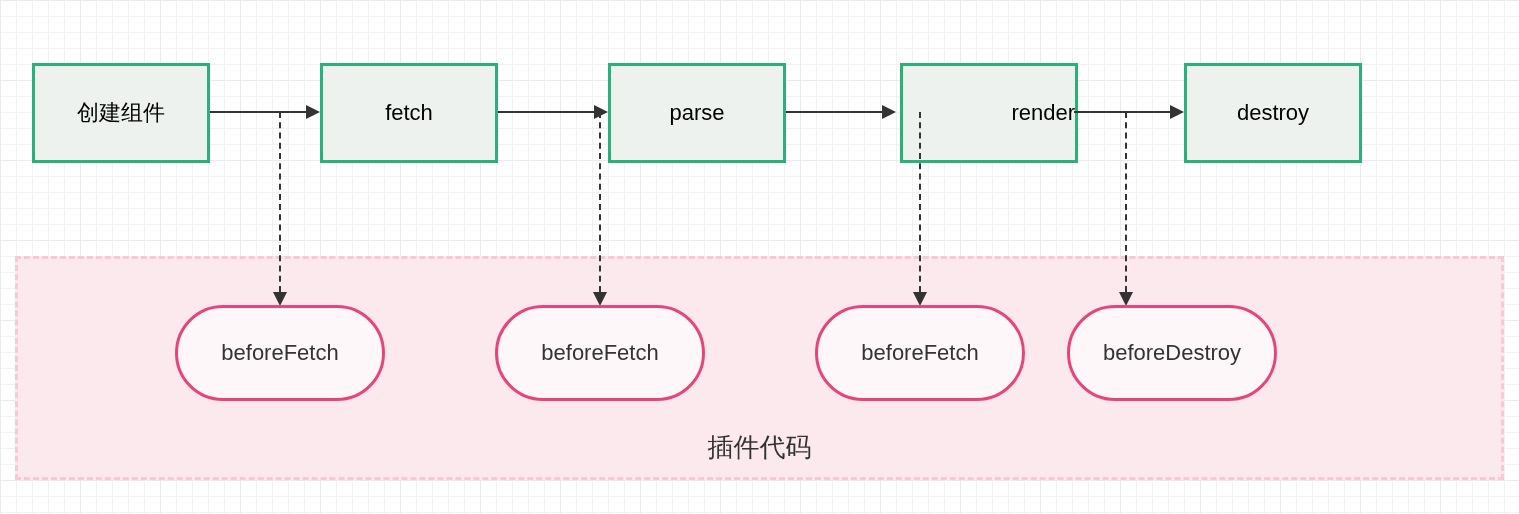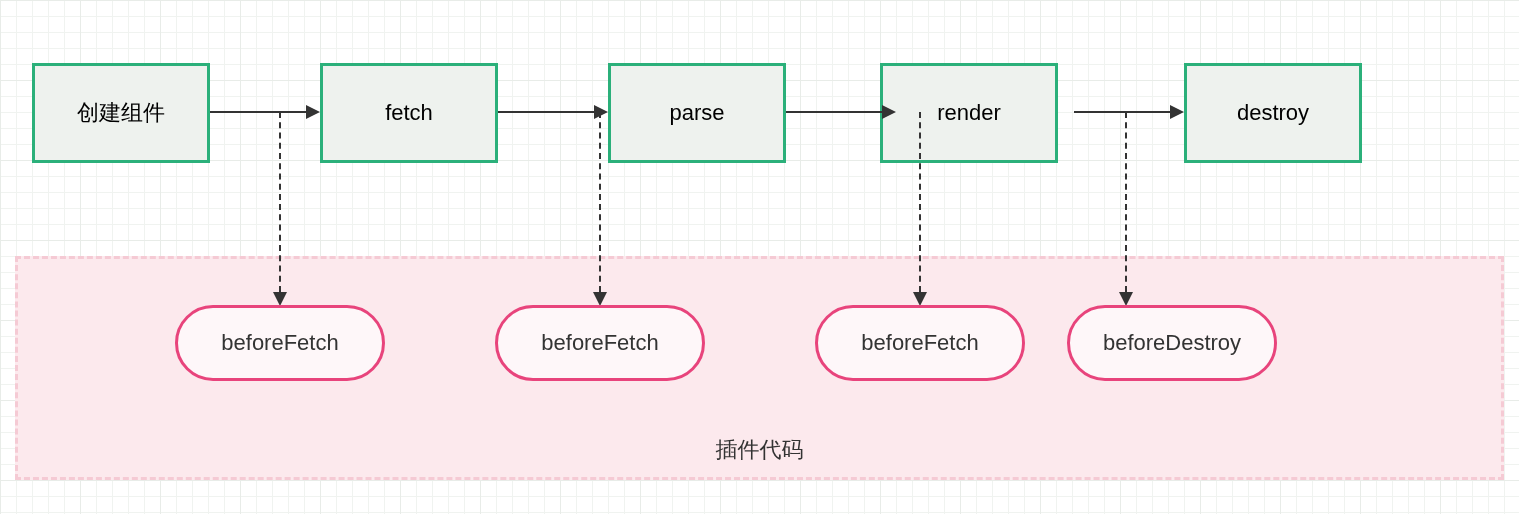--- a/index.html
+++ b/index.html
@@ -36,27 +36,27 @@
     width: 1489px;
     height: 224px;
     background: #fce9ed;
     border: 3px dashed #f5cad4;
   }
   .plugin-label {
     position: absolute;
     left: 50%;
     transform: translateX(-50%);
     bottom: 12px;
-    font-size: 22px;
+    font-size: 26px;
     color: #333;
   }
   .hook-box {
     position: absolute;
     width: 210px;
-    height: 76px;
+    height: 96px;
     background: #fef7f9;
     border: 3px solid #e8447c;
     border-radius: 48px;
     display: flex;
     align-items: center;
     justify-content: center;
     font-size: 22px;
     color: #333;
   }
   .arrow-line-h {
@@ -93,21 +93,21 @@
 
 <div class="lifecycle-box" style="left:32px; top:63px;">
   <span>创建组件</span>
 </div>
 <div class="lifecycle-box" style="left:320px; top:63px;">
   <span>fetch</span>
 </div>
 <div class="lifecycle-box" style="left:608px; top:63px;">
   <span>parse</span>
 </div>
-<div class="lifecycle-box" style="left:880px; top:63px;">
+<div class="lifecycle-box" style="left:900px; top:63px;justify-content:flex-end;">
   <span>render</span>
 </div>
 <div class="lifecycle-box" style="left:1184px; top:63px;justify-content:center;">
   <span>destroy</span>
 </div>
 
 <div class="arrow-line-h" style="left:210px; top:111px; width:96px;"></div>
 <div class="arrow-head-right" style="left:306px; top:105px;"></div>
 
 <div class="arrow-line-h" style="left:498px; top:111px; width:96px;"></div>

